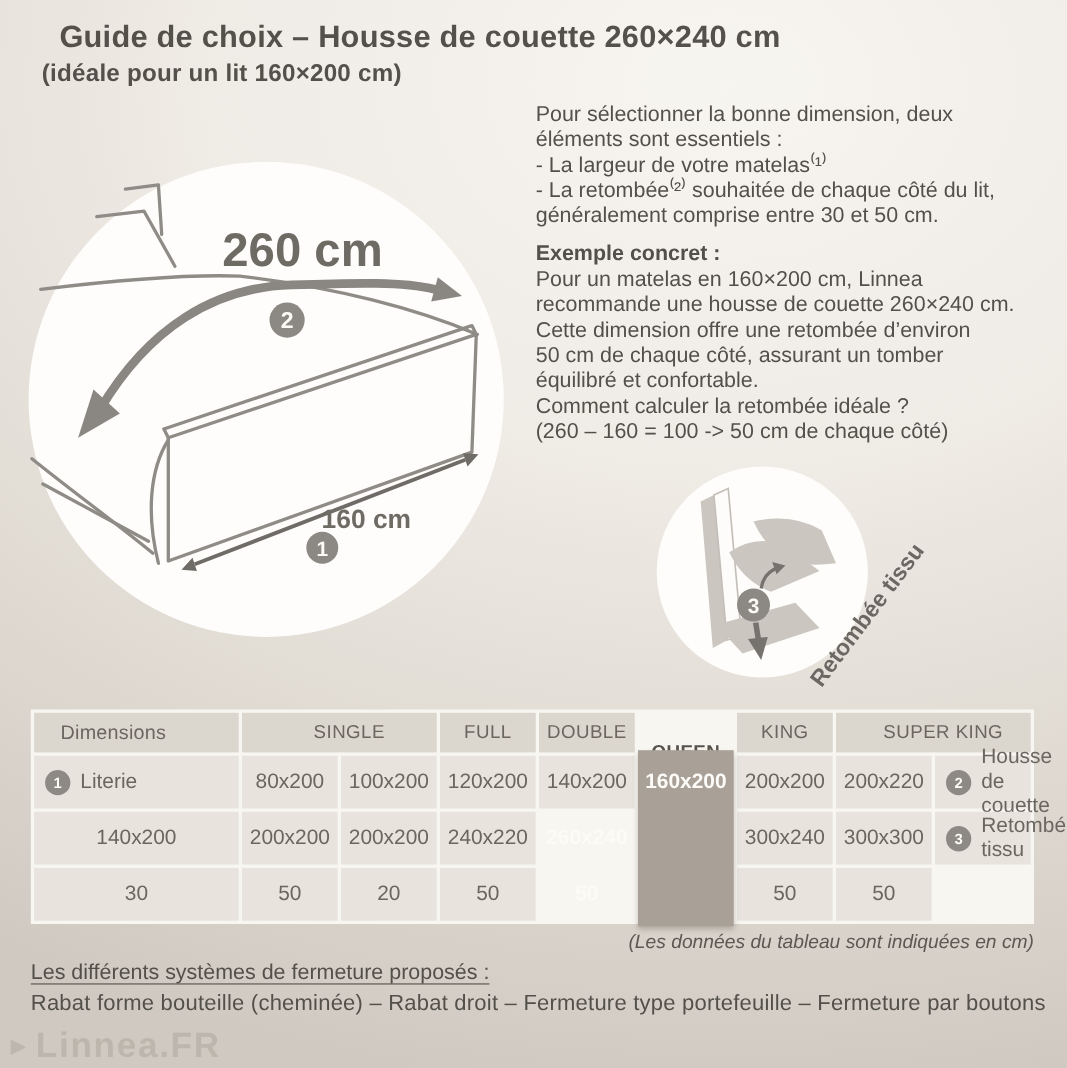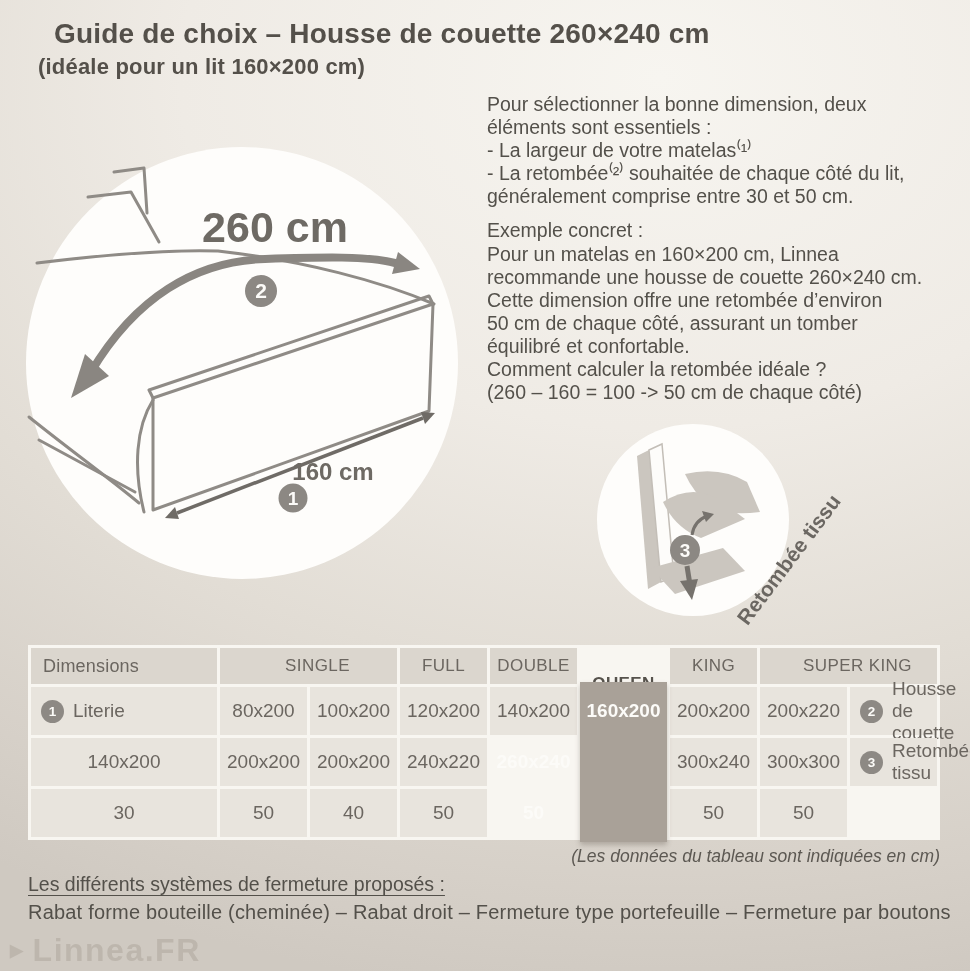--- a/index.html
+++ b/index.html
@@ -20,21 +20,21 @@
   .subtitle{
     position:absolute;left:38px;top:54px;
     font-size:22px;font-weight:bold;letter-spacing:.2px;color:#54504a;
   }
   .intro{
     position:absolute;left:487px;top:93px;width:450px;
     font-size:19.5px;line-height:23px;white-space:pre-line;color:#53504a;
   }
   .example-heading{
     position:absolute;left:487px;top:219px;
-    font-size:19.5px;font-weight:normal;color:#53504a;
+    font-size:19.5px;font-weight:bold;color:#53504a;
   }
   .example-body{
     position:absolute;left:487px;top:243px;width:460px;
     font-size:19.5px;line-height:23px;white-space:pre-line;color:#53504a;
   }
   .big-circle-svg{position:absolute;left:25px;top:135px;width:440px;height:460px;}
   .small-circle-svg{position:absolute;left:595px;top:422px;width:200px;height:200px;}
   .drop-label{
     position:absolute;left:742px;top:610px;
     font-size:21px;font-weight:bold;color:#6b6762;
@@ -47,21 +47,21 @@
     display:grid;
     grid-template-columns:186px repeat(8, 87px);
     grid-template-rows:36px 48px 48px 48px;
     gap:3px;padding:3px;
     background:#f8f6f1;
   }
   .th{
     background:#dbd6ce;display:flex;align-items:center;justify-content:center;
     font-size:17px;color:#6b6660;letter-spacing:.4px;
   }
-  .th-dim{justify-content:flex-start;padding-left:12px;font-size:18px;letter-spacing:.2px;}
+  .th-dim{justify-content:flex-start;padding-left:24px;font-size:18px;letter-spacing:.2px;}
   .span2{grid-column:span 2;padding-left:18px;}
   .th-queen{font-weight:bold;color:#56524c;background:#e2ded7;margin-top:36px;}
   .td{
     background:#e8e4dd;display:flex;align-items:center;justify-content:center;
     font-size:19px;color:#6b6660;
   }
   .td-label{justify-content:flex-start;padding-left:10px;gap:9px;}
   .td.hl{background:transparent;color:#fcfbf8;font-weight:bold;position:relative;z-index:2;}
   .hl-overlay{
     position:absolute;left:552px;top:37px;width:87px;height:160px;
@@ -200,21 +200,21 @@
     <div class="td">280x240</div>
     <div class="td">300x240</div>
     <div class="td">300x300</div>
 
     <div class="td td-label">
       <span class="badge">3</span>
       <span>Retombée tissu</span>
     </div>
     <div class="td">30</div>
     <div class="td">50</div>
-    <div class="td">40</div>
+    <div class="td">20</div>
     <div class="td">50</div>
     <div class="td hl">50</div>
     <div class="td">50</div>
     <div class="td">50</div>
     <div class="td">50</div>
   </div>
 
   <div class="unit-note">(Les données du tableau sont indiquées en cm)</div>
   <div class="closures-heading">Les différents systèmes de fermeture proposés :</div>
   <div class="closures-items">Rabat forme bouteille (cheminée) – Rabat droit – Fermeture type portefeuille – Fermeture par boutons</div>

